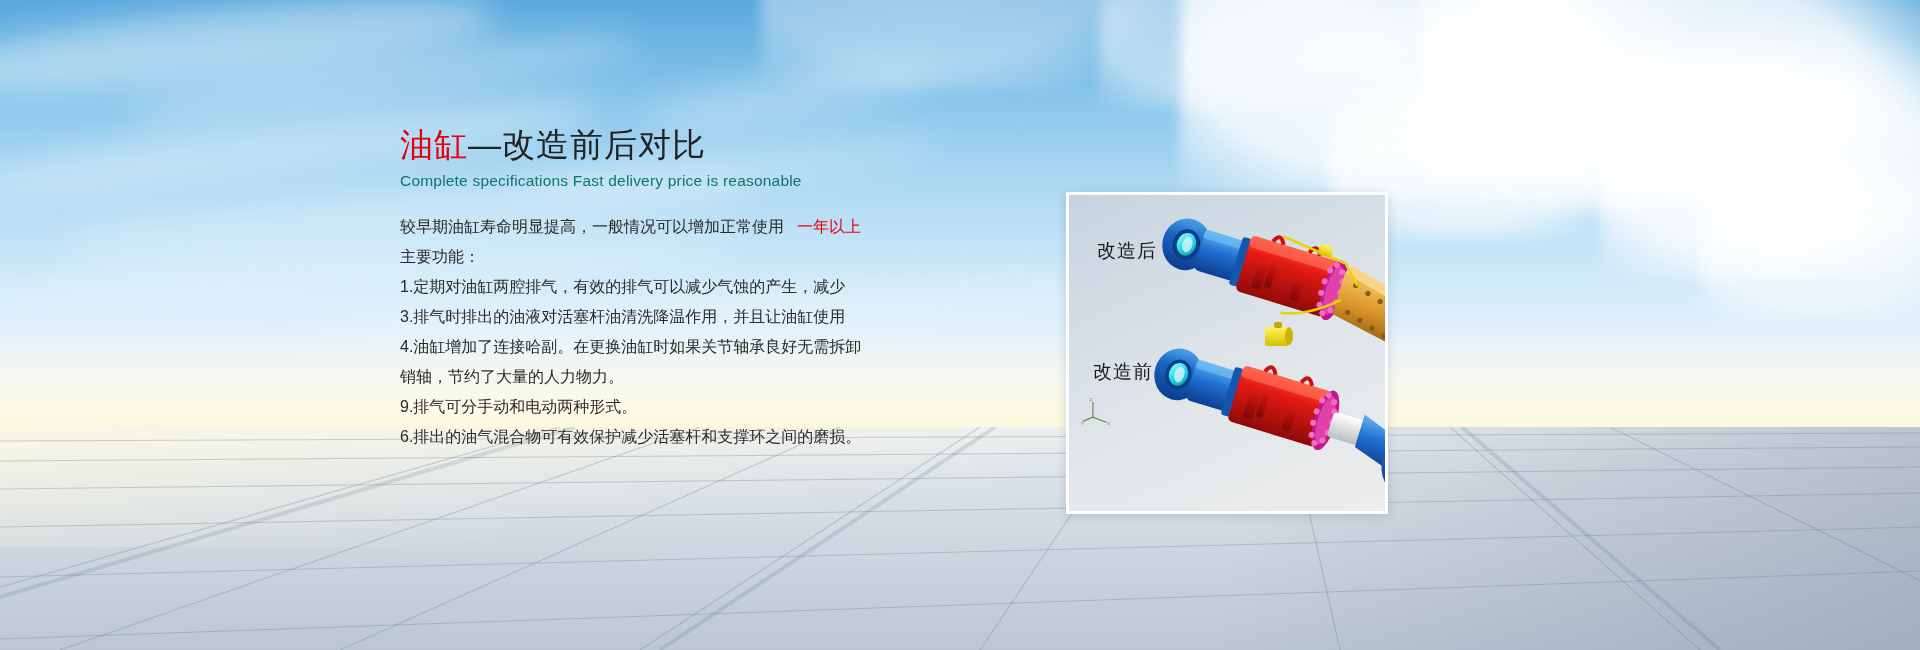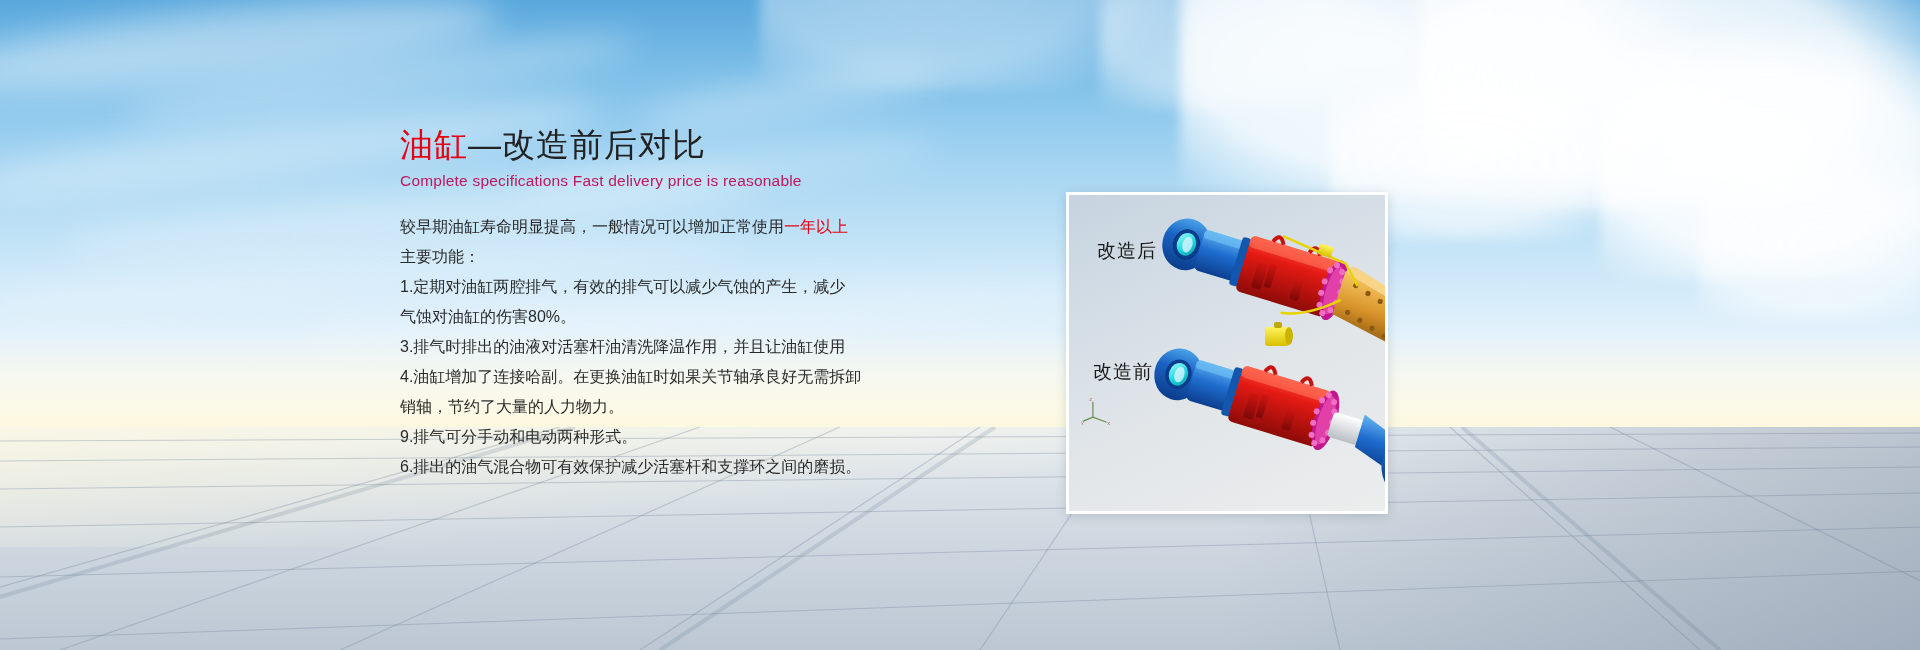--- a/index.html
+++ b/index.html
@@ -95,29 +95,29 @@
   .copy{
     position:absolute; left:400px; top:124px; width:520px;
   }
   .title{
     font-size:33px; font-weight:normal; letter-spacing:1px;
     color:#222; line-height:1.25; white-space:nowrap;
   }
   .title .hl{ color:#e60012; }
   .subtitle{
     margin-top:7px;
-    font-size:15.5px; color:#be185d; letter-spacing:.2px;
+    font-size:15.5px; color:#0f766e; letter-spacing:.2px;
     white-space:nowrap;
   }
   .bodytext{
     margin-top:22px;
     font-size:16px; color:#2b2b2b; line-height:30px;
   }
   .bodytext p{ white-space:nowrap; }
-  .bodytext .hl{ color:#e60012; }
+  .bodytext .hl{ color:#e60012;margin-left:13px; }
 
   
   .panel{
     position:absolute; left:1066px; top:192px;
     width:322px; height:322px;
     background:linear-gradient(155deg,#c6d3de 0%,#d3dde6 28%,#e2e6e9 60%,#eceded 100%);
     border:3px solid #ffffff;
     box-shadow:0 2px 10px rgba(40,60,80,.18);
     overflow:hidden;
   }
@@ -193,21 +193,20 @@
     <div class="title">
       <span class="hl">油缸</span><span>—改造前后对比</span>
     </div>
 
     <div class="subtitle">Complete specifications Fast delivery price is reasonable</div>
 
     <div class="bodytext">
       <p><span>较早期油缸寿命明显提高，一般情况可以增加正常使用</span><span class="hl">一年以上</span></p>
       <p><span>主要功能：</span></p>
       <p><span>1.定期对油缸两腔排气，有效的排气可以减少气蚀的产生，减少</span></p>
-      <p><span>气蚀对油缸的伤害80%。</span></p>
       <p><span>3.排气时排出的油液对活塞杆油清洗降温作用，并且让油缸使用</span></p>
       <p><span>4.油缸增加了连接哈副。在更换油缸时如果关节轴承良好无需拆卸</span></p>
       <p><span>销轴，节约了大量的人力物力。</span></p>
       <p><span>9.排气可分手动和电动两种形式。</span></p>
       <p><span>6.排出的油气混合物可有效保护减少活塞杆和支撑环之间的磨损。</span></p>
     </div>
   </div>
 
   <div class="panel">
 

